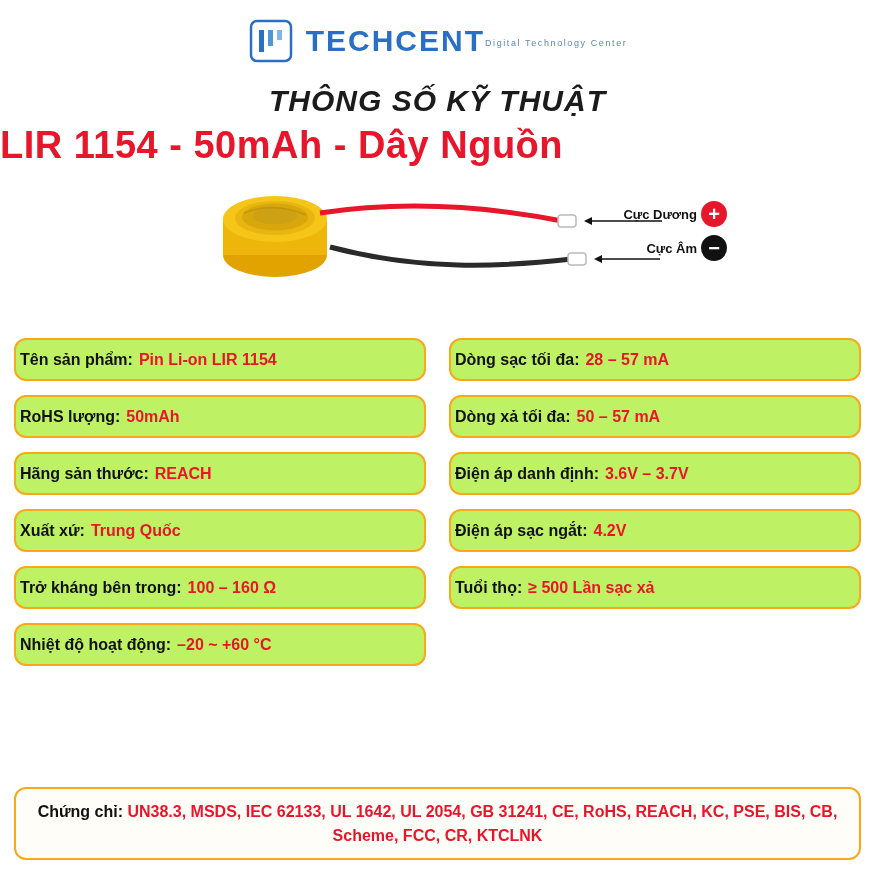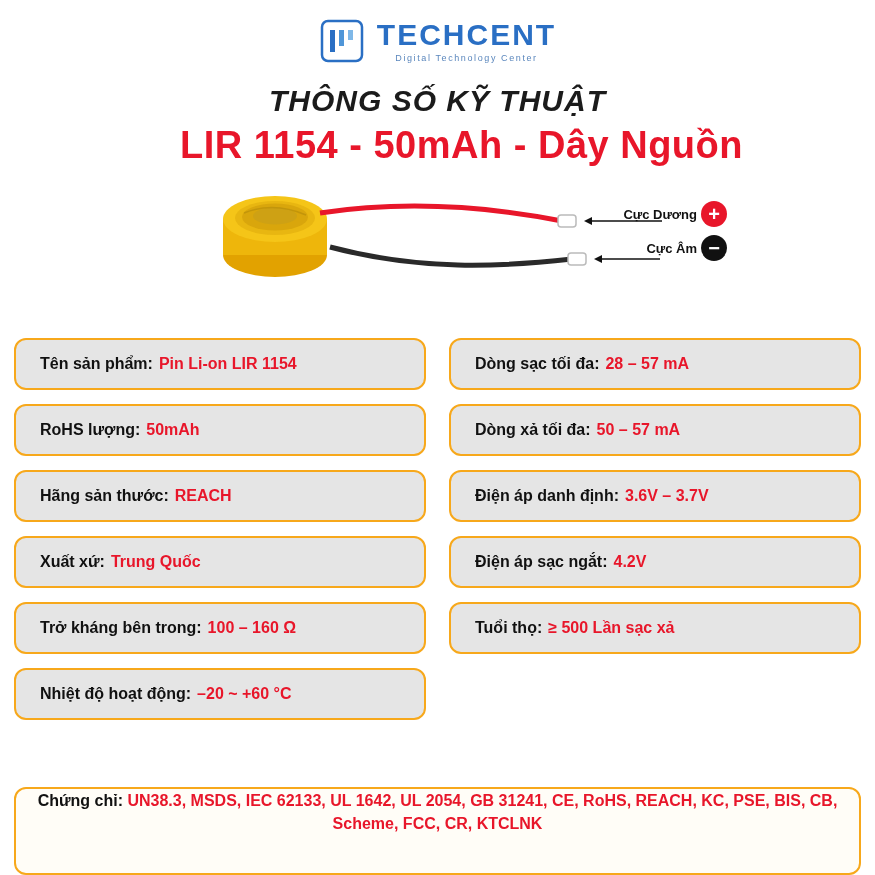--- a/index.html
+++ b/index.html
@@ -24,21 +24,20 @@
     padding-top: 14px;
     height: 54px;
   }
   .logo-mark {
     width: 46px;
     height: 46px;
     flex: 0 0 auto;
   }
   .logo-text {
     display: flex;
-    flex-direction: column;
     align-items: center;
     justify-content: center;
     line-height: 1;
   }
   .logo-title {
     font-size: 30px;
     font-weight: bold;
     letter-spacing: 2px;
     color: #2a6fc4;
   }
@@ -53,27 +52,25 @@
   .title-main {
     text-align: center;
     font-size: 30px;
     font-weight: bold;
     color: #1b1b1b;
     letter-spacing: 1px;
     margin-top: 16px;
     font-style: italic;
   }
   .title-sub {
-    text-align: center;
     font-size: 38px;
     font-weight: bold;
     color: #e8162a;
     margin-top: 6px;
     letter-spacing: 0.5px;
-    margin-left: 48px;
   }
 
   
   .product-area {
     position: relative;
     height: 138px;
     margin-top: 8px;
   }
   .battery {
     position: absolute;
@@ -120,25 +117,25 @@
     top: 338px;
     width: 847px;
     display: grid;
     grid-template-columns: 412px 412px;
     column-gap: 23px;
     row-gap: 14px;
   }
   .spec-card {
     border: 2px solid #f7a81b;
     border-radius: 12px;
-    background: #e5e5e5;
-    height: 52px;
-    display: flex;
-    align-items: center;
-    padding: 0 24px;
+    background: #bef264;
+    height: 43px;
+    display: flex;
+    align-items: center;
+    padding: 0 4px;
     box-sizing: border-box;
     overflow: hidden;
     white-space: nowrap;
   }
   .spec-label {
     font-size: 16px;
     font-weight: bold;
     color: #111111;
   }
   .spec-value {
@@ -149,26 +146,27 @@
   }
   .spec-card.tight .spec-label,
   .spec-card.tight .spec-value { font-size: 15px; }
 
   
   .cert-card {
     position: absolute;
     left: 14px;
     top: 787px;
     width: 847px;
-    height: 88px;
+    height: 73px;
     border: 2px solid #f7a81b;
     border-radius: 12px;
     background: #fffdf7;
     box-sizing: border-box;
     display: flex;
+    align-items: center;
     justify-content: center;
     text-align: center;
     padding: 0 18px;
   }
   .cert-text {
     font-size: 16px;
     font-weight: bold;
     color: #e8162a;
     line-height: 1.45;
   }

